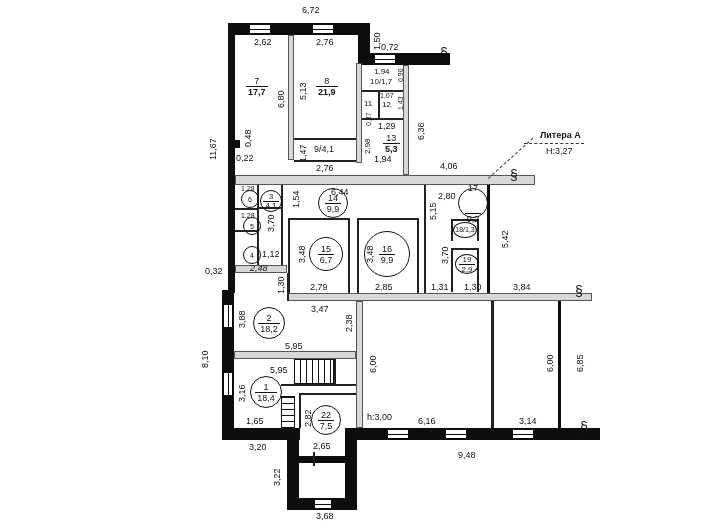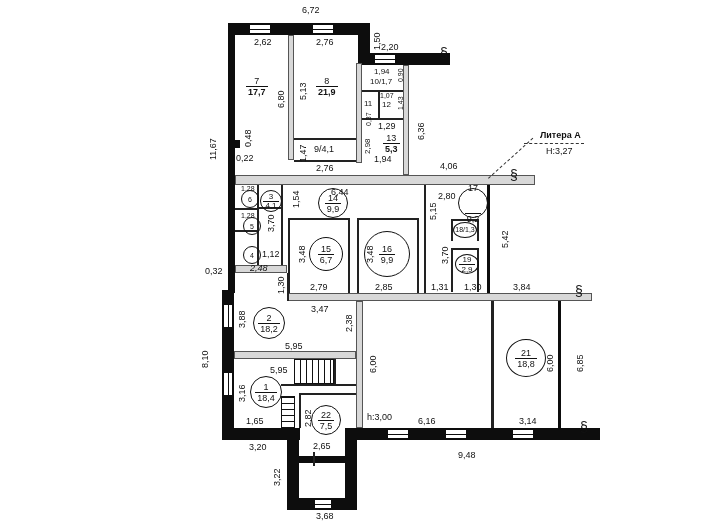--- a/index.html
+++ b/index.html
@@ -172,38 +172,34 @@
     <span class="area">18,2</span>
   </div>
   <div class="room" style="left:250px;top:376px;width:32px;height:32px;">
     <span class="num">1</span>
     <span class="area">18,4</span>
   </div>
   <div class="room" style="left:311px;top:405px;width:30px;height:30px;">
     <span class="num">22</span>
     <span class="area">7,5</span>
   </div>
-  <div class="room big" style="left:506px;top:339px;width:40px;height:38px;">
-    <span class="num">21</span>
-    <span class="area">18,8</span>
-  </div>
 
   <div class="label" style="left:540px;top:130px;font-weight:bold;">Литера А</div>
   <div class="label" style="left:546px;top:146px;">Н:3,27</div>
   <div class="leader" style="left:488px;top:178px;width:60px;transform:rotate(-42deg);"></div>
   <div class="leader" style="left:524px;top:143px;width:60px;"></div>
   <div class="label" style="left:367px;top:412px;">h:3,00</div>
 
   <div class="dim" style="left:302px;top:5px;">6,72</div>
   <div class="dim" style="left:254px;top:37px;">2,62</div>
   <div class="dim" style="left:316px;top:37px;">2,76</div>
   <div class="dim v" style="left:276px;top:108px;">6,80</div>
   <div class="dim v" style="left:298px;top:100px;">5,13</div>
   <div class="dim v" style="left:372px;top:50px;">1,50</div>
-  <div class="dim" style="left:381px;top:42px;">2,20</div>
+  <div class="dim" style="left:381px;top:42px;">0,72</div>
   <div class="dim" style="left:374px;top:67px;font-size:8px;">1,94</div>
   <div class="dim v" style="left:396px;top:82px;font-size:7px;">0,90</div>
   <div class="dim" style="left:380px;top:91px;font-size:7px;">1,07</div>
   <div class="dim v" style="left:396px;top:110px;font-size:7px;">1,43</div>
   <div class="dim" style="left:378px;top:121px;">1,29</div>
   <div class="dim v" style="left:364px;top:126px;font-size:7px;">0,37</div>
   <div class="dim v" style="left:363px;top:154px;font-size:8px;">2,98</div>
   <div class="dim" style="left:374px;top:154px;">1,94</div>
   <div class="dim v" style="left:298px;top:162px;">1,47</div>
   <div class="dim" style="left:316px;top:163px;">2,76</div>

